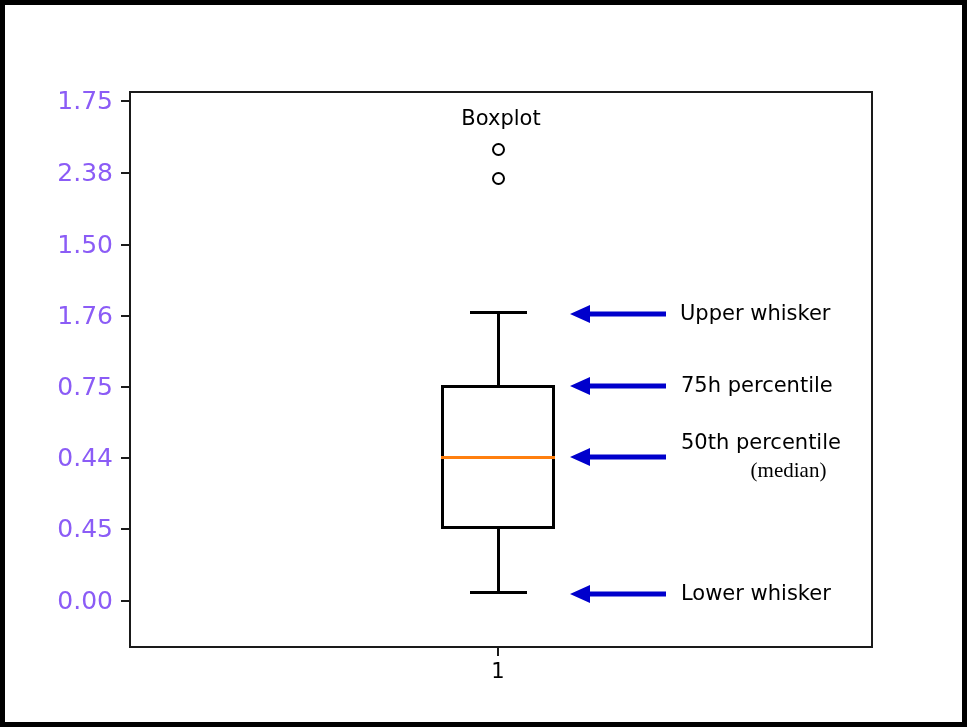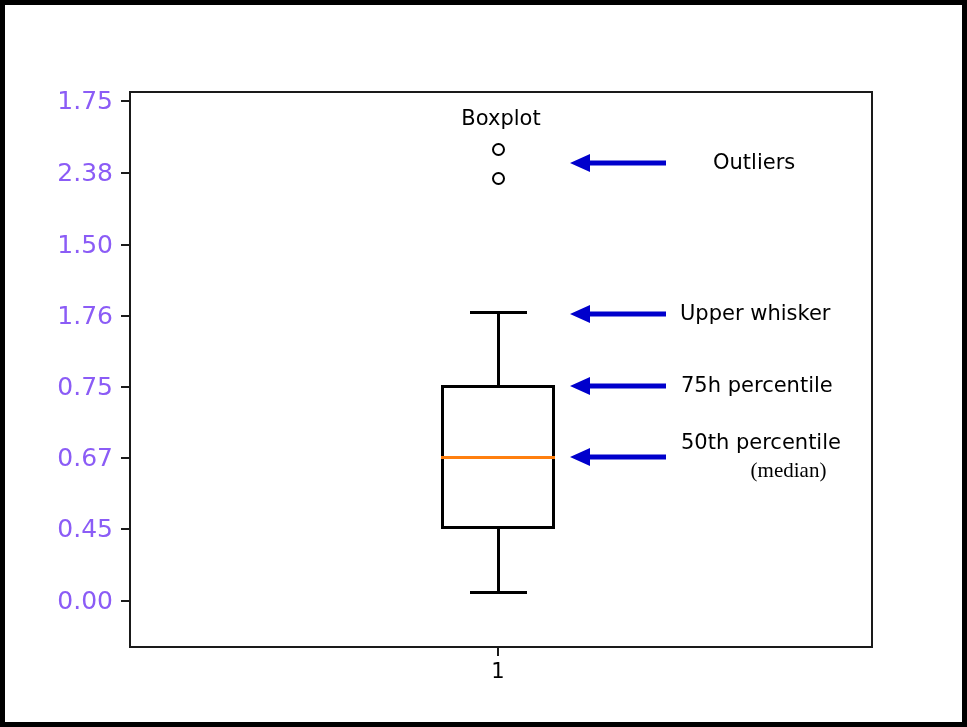--- a/index.html
+++ b/index.html
@@ -162,21 +162,21 @@
     <div class="ytick" style="top:311px">
       <div class="tickmark"></div>
       <div class="ticklabel">1.76</div>
     </div>
     <div class="ytick" style="top:382px">
       <div class="tickmark"></div>
       <div class="ticklabel">0.75</div>
     </div>
     <div class="ytick" style="top:453px">
       <div class="tickmark"></div>
-      <div class="ticklabel">0.67</div>
+      <div class="ticklabel">0.44</div>
     </div>
     <div class="ytick" style="top:524px">
       <div class="tickmark"></div>
       <div class="ticklabel">0.45</div>
     </div>
     <div class="ytick" style="top:596px">
       <div class="tickmark"></div>
       <div class="ticklabel">0.00</div>
     </div>
   </div>
@@ -197,26 +197,20 @@
     <div id="median-line" style="left:436px; top:451px; width:114px; background:#ff7f0e;"></div>
 
     <div class="bp-line-v" style="left:492px; top:522px; height:66px;"></div>
 
     <div class="bp-line-h" style="left:465px; top:586px; width:57px;"></div>
 
     <div class="outlier-marker" style="left:487px; top:138px;"></div>
     <div class="outlier-marker" style="left:487px; top:167px;"></div>
   </div>
 
-  <div class="annotation" style="left:563px; top:145px; width:300px; height:26px;">
-    <svg class="arrow-svg" width="110" height="26" viewBox="0 0 110 26">
-      <path d="M 98 10.5 L 22 10.5 L 22 4 L 2 13 L 22 22 L 22 15.5 L 98 15.5 Z" fill="#0000cc"></path>
-    </svg>
-    <div class="ann-label" style="left:85px; top:-2px; width:300px; text-align:left; padding-left:60px;">Outliers</div>
-  </div>
 
   <div class="annotation" style="left:563px; top:296px; width:300px; height:26px;">
     <svg class="arrow-svg" width="110" height="26" viewBox="0 0 110 26">
       <path d="M 98 10.5 L 22 10.5 L 22 4 L 2 13 L 22 22 L 22 15.5 L 98 15.5 Z" fill="#0000cc"></path>
     </svg>
     <div class="ann-label" style="left:85px; top:-2px; width:300px; text-align:left; padding-left:27px;">Upper whisker</div>
   </div>
 
   <div class="annotation" style="left:563px; top:368px; width:300px; height:26px;">
     <svg class="arrow-svg" width="110" height="26" viewBox="0 0 110 26">
@@ -227,14 +221,20 @@
 
   <div class="annotation" style="left:563px; top:439px; width:300px; height:56px;">
     <svg class="arrow-svg" width="110" height="26" viewBox="0 0 110 26">
       <path d="M 98 10.5 L 22 10.5 L 22 4 L 2 13 L 22 22 L 22 15.5 L 98 15.5 Z" fill="#0000cc"></path>
     </svg>
     <div class="ann-label" style="left:113px; top:-16px; width:215px; text-align:left;">50th percentile</div>
     <div class="ann-label" style="left:113px; top:12px; width:215px; text-align:center;font-family:Liberation Serif, serif;">(median)</div>
   </div>
 
 
+  <div class="annotation" style="left:563px; top:576px; width:300px; height:26px;">
+    <svg class="arrow-svg" width="110" height="26" viewBox="0 0 110 26">
+      <path d="M 98 10.5 L 22 10.5 L 22 4 L 2 13 L 22 22 L 22 15.5 L 98 15.5 Z" fill="#0000cc"></path>
+    </svg>
+    <div class="ann-label" style="left:85px; top:-2px; width:300px; text-align:left; padding-left:28px;">Lower whisker</div>
+  </div>
 
 </div>
 
 </body></html>

